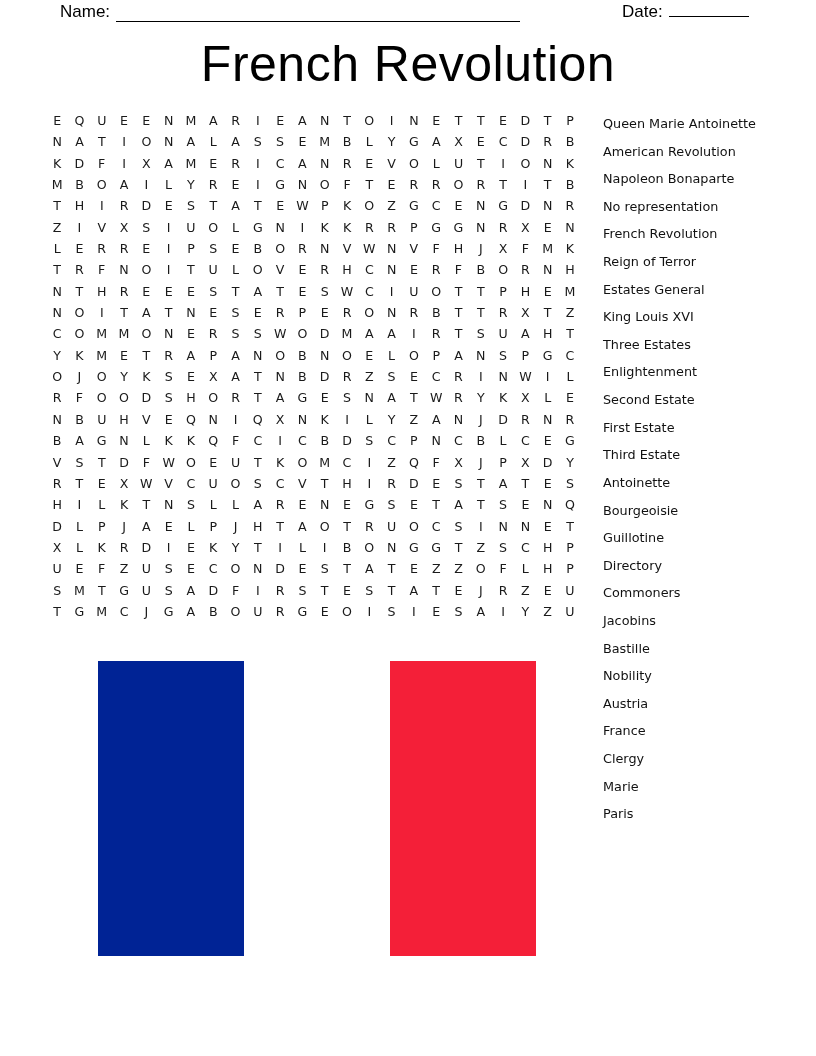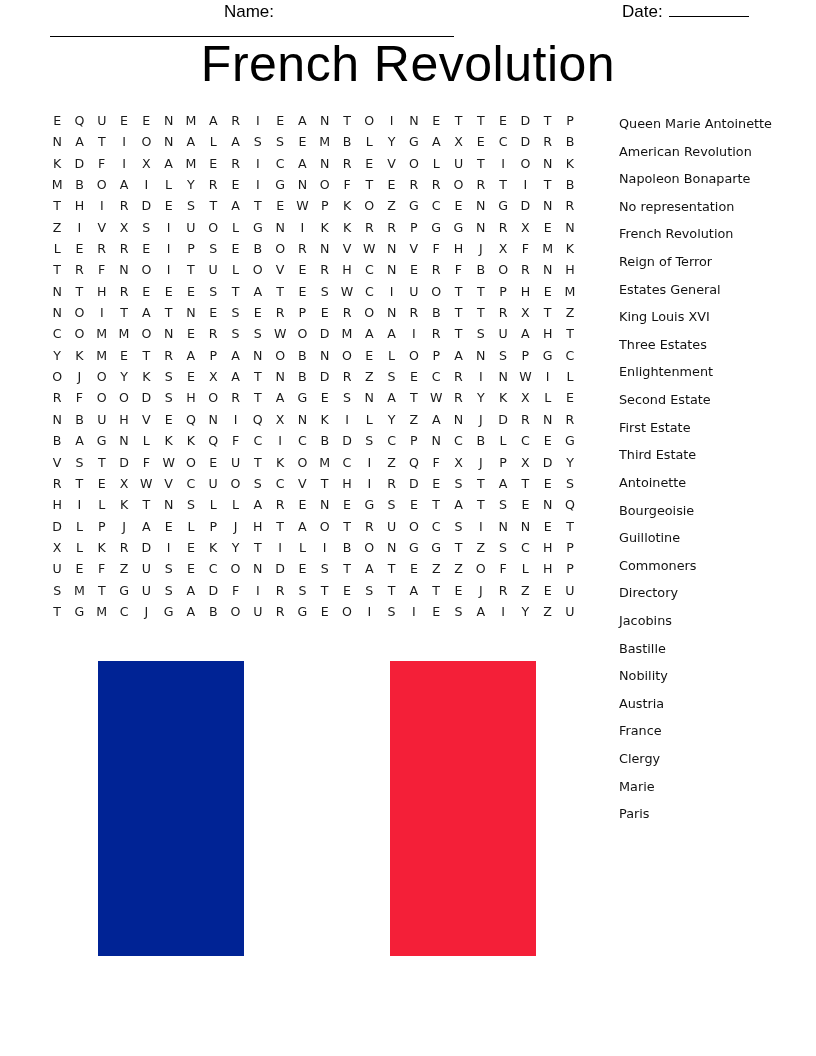--- a/index.html
+++ b/index.html
@@ -27,25 +27,24 @@
     align-items: center;
   }
   .hdr-label {
     font-family: "Liberation Sans", sans-serif;
     font-size: 17px;
     line-height: 20px;
     white-space: nowrap;
   }
   #name-group {
     position: absolute;
-    left: 44px;
+    left: 60px;
     top: 2px;
     display: flex;
-    align-items: center;
-    flex-direction: column;
+    align-items: flex-end;
   }
   #date-group {
     position: absolute;
     left: 622px;
     top: 2px;
     display: flex;
     align-items: baseline;
     text-align: right;
   }
   .rule {
@@ -96,21 +95,20 @@
     top: 110px;
     width: 205px;
   }
   .word-item {
     font-family: "DejaVu Sans", sans-serif;
     font-size: 12.8px;
     line-height: 27.62px;
     height: 27.62px;
     color: #111111;
     white-space: nowrap;
-    margin-left: 16px;
   }
 
   
   #french-flag {
     position: absolute;
     left: 98px;
     top: 661px;
     width: 438px;
     height: 295px;
     display: flex;
@@ -774,22 +772,22 @@
     <div class="word-item">Estates General</div>
     <div class="word-item">King Louis XVI</div>
     <div class="word-item">Three Estates</div>
     <div class="word-item">Enlightenment</div>
     <div class="word-item">Second Estate</div>
     <div class="word-item">First Estate</div>
     <div class="word-item">Third Estate</div>
     <div class="word-item">Antoinette</div>
     <div class="word-item">Bourgeoisie</div>
     <div class="word-item">Guillotine</div>
+    <div class="word-item">Directory</div>
     <div class="word-item">Commoners</div>
-    <div class="word-item">Directory</div>
     <div class="word-item">Jacobins</div>
     <div class="word-item">Bastille</div>
     <div class="word-item">Nobility</div>
     <div class="word-item">Austria</div>
     <div class="word-item">France</div>
     <div class="word-item">Clergy</div>
     <div class="word-item">Marie</div>
     <div class="word-item">Paris</div>
   </div>
 

